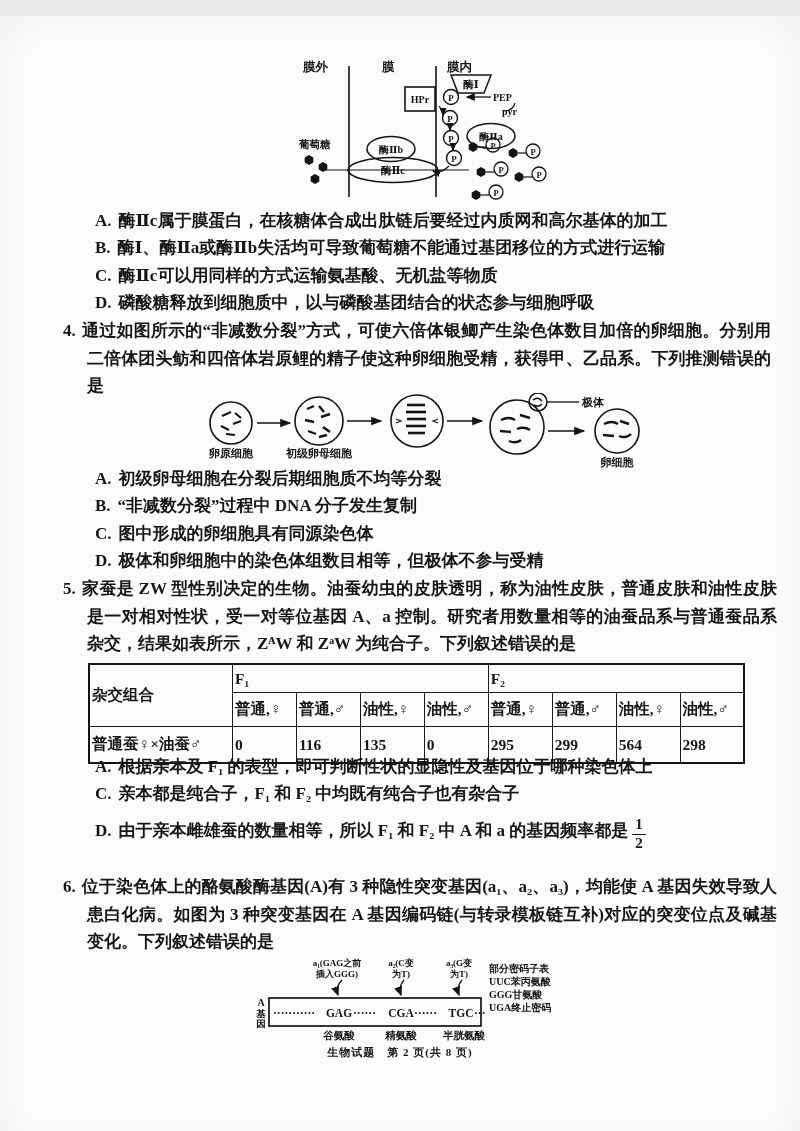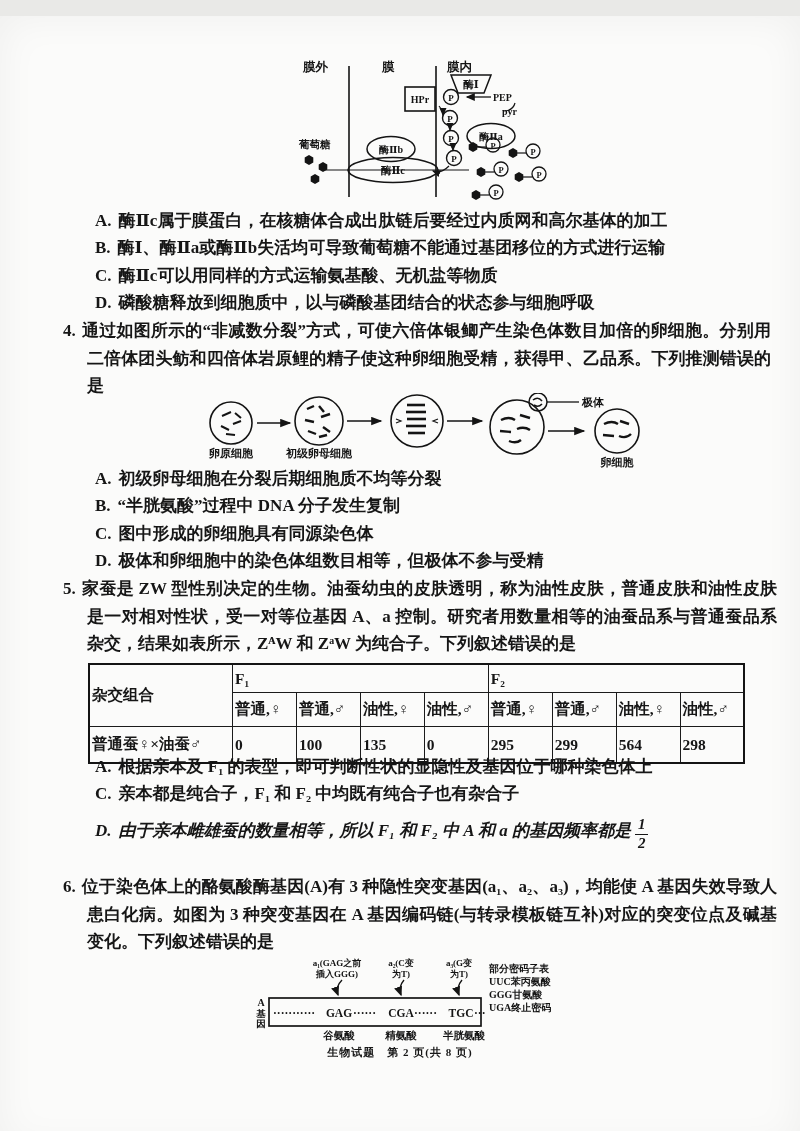--- a/index.html
+++ b/index.html
@@ -202,21 +202,21 @@
           <path d="M408,42 l11,1"></path>
             <path d="M424,43 q 7,3 12,-2"></path>
         </g>
       </g>
       <text x="422" y="73" font-size="11" text-anchor="middle">卵细胞</text>
     </svg>
   </div>
 
   <div class="abs opts" style="left:95px;top:449px;width:690px;">
     <div class="opt"><span class="opt-label">A.</span><span>初级卵母细胞在分裂后期细胞质不均等分裂</span></div>
-    <div class="opt"><span class="opt-label">B.</span><span>“半胱氨酸”过程中 DNA 分子发生复制</span></div>
+    <div class="opt"><span class="opt-label">B.</span><span>“非减数分裂”过程中 DNA 分子发生复制</span></div>
     <div class="opt"><span class="opt-label">C.</span><span>图中形成的卵细胞具有同源染色体</span></div>
     <div class="opt"><span class="opt-label">D.</span><span>极体和卵细胞中的染色体组数目相等，但极体不参与受精</span></div>
   </div>
 
   <div class="abs stem" style="left:63px;top:559px;width:690px;">
     <span class="qnum">5.</span><span>家蚕是 ZW 型性别决定的生物。油蚕幼虫的皮肤透明，称为油性皮肤，普通皮肤和油性皮肤是一对相对性状，受一对等位基因 A、a 控制。研究者用数量相等的油蚕品系与普通蚕品系杂交，结果如表所示，ZᴬW 和 ZᵃW 为纯合子。下列叙述错误的是</span>
   </div>
 
   <div class="abs" style="left:88px;top:647px;">
     <table class="cross">
@@ -232,36 +232,36 @@
         <td class="subhead">油性,♀</td>
         <td class="subhead">油性,♂</td>
         <td class="subhead">普通,♀</td>
         <td class="subhead">普通,♂</td>
         <td class="subhead">油性,♀</td>
         <td class="subhead">油性,♂</td>
       </tr>
       <tr>
         <td class="val">普通蚕♀×油蚕♂</td>
         <td class="val">0</td>
-        <td class="val">100</td>
+        <td class="val">116</td>
         <td class="val">135</td>
         <td class="val">0</td>
         <td class="val">295</td>
         <td class="val">299</td>
         <td class="val">564</td>
         <td class="val">298</td>
       </tr>
     </tbody>
       </table>
   </div>
 
   <div class="abs opts" style="left:95px;top:737px;width:690px;">
     <div class="opt"><span class="opt-label">A.</span><span>根据亲本及 F₁ 的表型，即可判断性状的显隐性及基因位于哪种染色体上</span></div>
     <div class="opt"><span class="opt-label">C.</span><span>亲本都是纯合子，F₁ 和 F₂ 中均既有纯合子也有杂合子</span></div>
-    <div class="opt" style="margin-top:9px;font-style:italic;">
+    <div class="opt" style="margin-top:9px;">
       <span class="opt-label">D.</span><span>由于亲本雌雄蚕的数量相等，所以 F₁ 和 F₂ 中 A 和 a 的基因频率都是</span><span class="frac"><span class="num">1</span><span class="den">2</span></span>
     </div>
   </div>
 
   <div class="abs stem" style="left:63px;top:857px;width:690px;">
     <span class="qnum">6.</span><span>位于染色体上的酪氨酸酶基因(A)有 3 种隐性突变基因(a₁、a₂、a₃)，均能使 A 基因失效导致人患白化病。如图为 3 种突变基因在 A 基因编码链(与转录模板链互补)对应的突变位点及碱基变化。下列叙述错误的是</span>
   </div>
 
   <div class="abs" style="left:253px;top:938px;">
     <svg width="360" height="96" viewBox="0 0 360 96">

